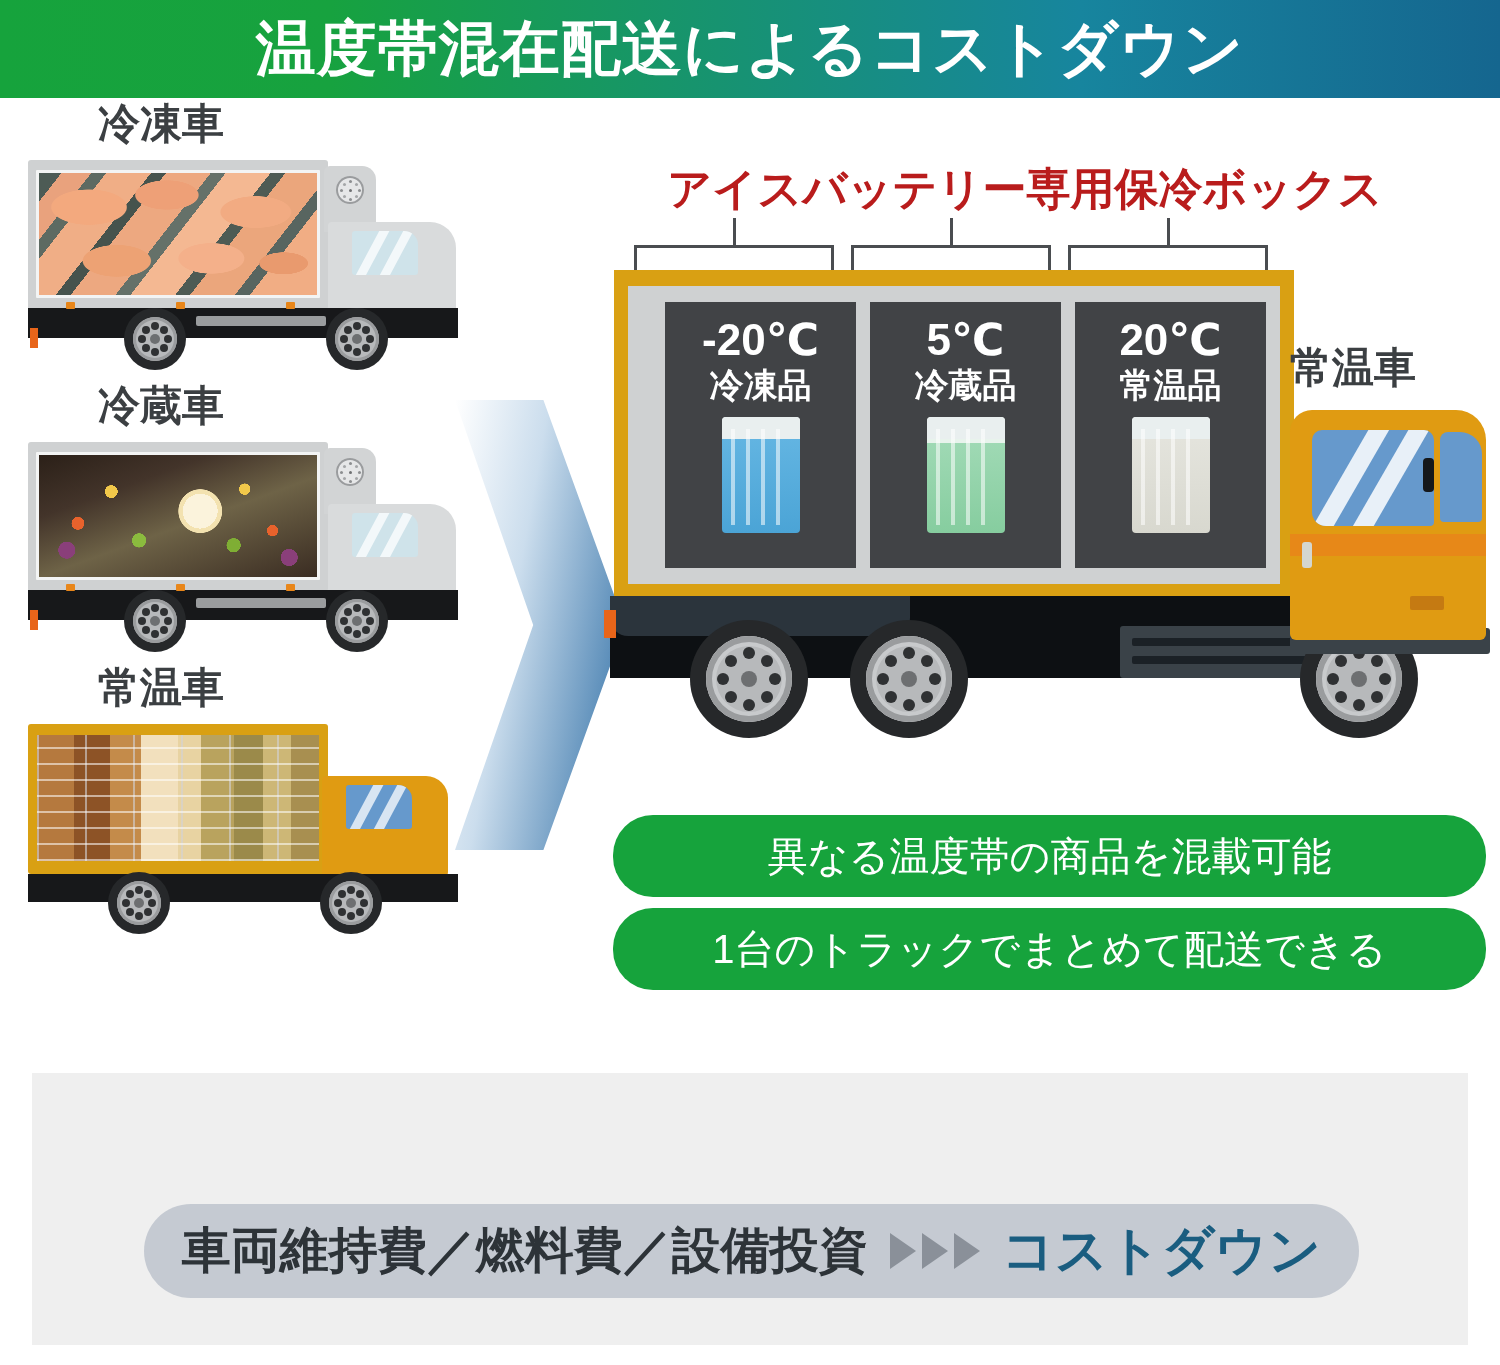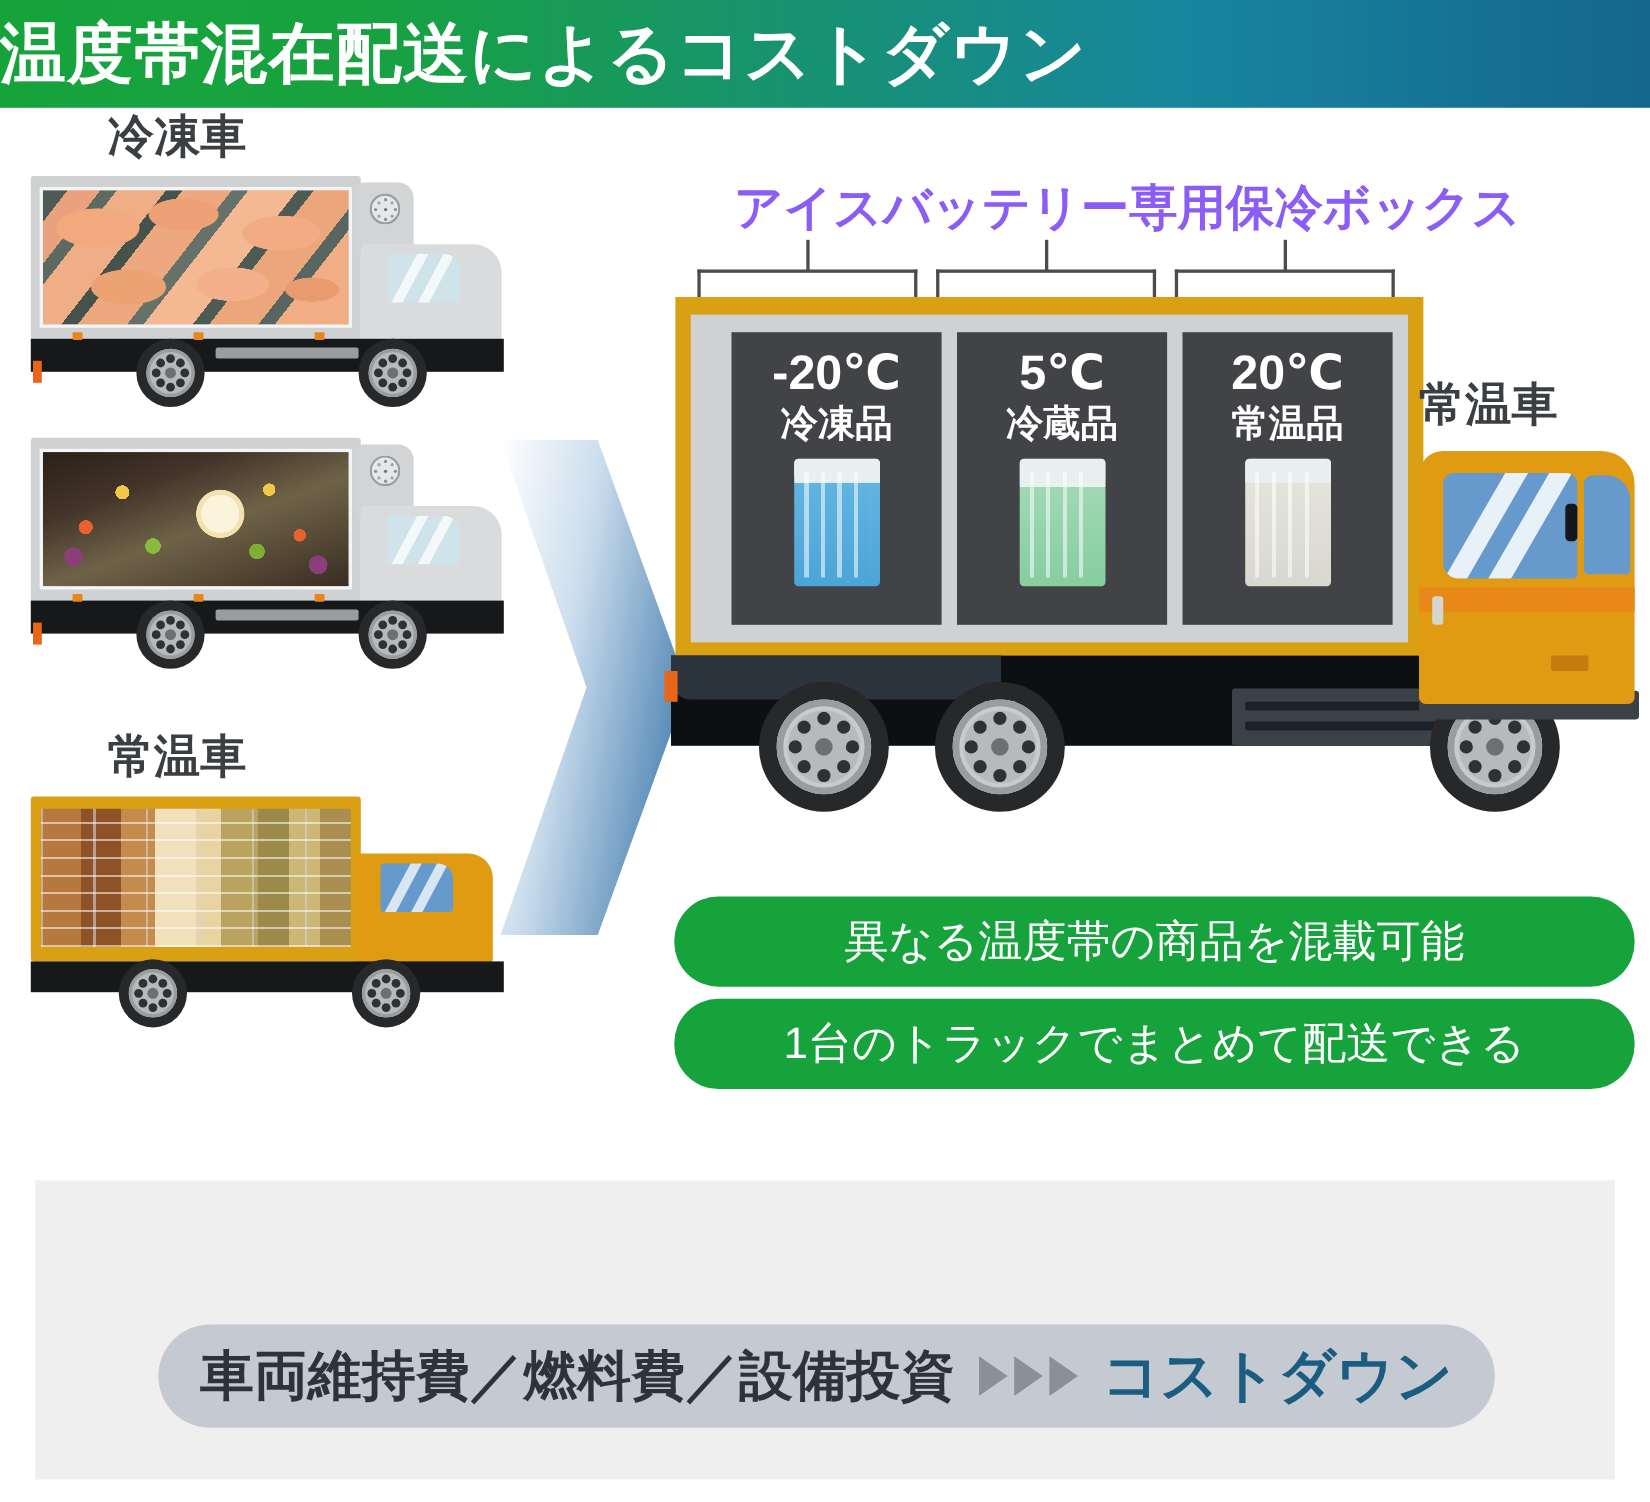--- a/index.html
+++ b/index.html
@@ -9,21 +9,21 @@
     font-family: "Liberation Sans", "DejaVu Sans", sans-serif;
     position: relative;
     overflow: hidden;
   }
 
   
   .header {
     position: absolute; left: 0; top: 0;
     width: 1500px; height: 98px;
     background: linear-gradient(90deg, #16a33c 0%, #17a23f 22%, #17859e 72%, #15668f 100%);
-    display: flex; align-items: center; justify-content: flex-start;
+    display: flex; align-items: center; justify-content: center;
   }
   .header-title {
     color: #ffffff;
     font-size: 60px;
     font-weight: bold;
     letter-spacing: 1px;
     line-height: 1;
     white-space: nowrap;
   }
 
@@ -150,21 +150,21 @@
     position: absolute; left: 455px; top: 400px; width: 170px; height: 450px;
     background: linear-gradient(100deg, rgba(255,255,255,0) 0%, rgba(140,180,215,.45) 38%, #2a6ba3 100%);
     clip-path: polygon(0% 0%, 52% 0%, 100% 50%, 52% 100%, 0% 100%, 46% 50%);
   }
 
   
   .main-area { position: absolute; left: 600px; top: 160px; width: 900px; height: 640px; }
 
   .box-heading {
     position: absolute; left: 30px; top: 0; width: 790px;
-    font-size: 44px; font-weight: bold; color: #8b5cf6; white-space: nowrap; text-align: center;
+    font-size: 44px; font-weight: bold; color: #b91c1c; white-space: nowrap; text-align: center;
   }
 
   .brackets { position: absolute; left: 34px; top: 58px; width: 640px; height: 55px; }
   .bracket {
     position: absolute; top: 27px; height: 28px;
     border: 3px solid #4a4d50; border-bottom: none;
   }
   .bracket-stem {
     position: absolute; top: 0; width: 3px; height: 28px; background: #4a4d50;
   }
@@ -342,20 +342,21 @@
       <div class="tk-mark" style="left:38px"></div>
       <div class="tk-mark" style="left:148px"></div>
       <div class="tk-mark" style="left:258px"></div>
       <div class="tk-tail"></div>
       <div class="tk-wheel" style="left:96px"></div>
       <div class="tk-wheel" style="left:298px"></div>
     </div>
   </div>
 
   <div class="truck-group" style="top:286px">
+    <div class="truck-label">冷蔵車</div>
     <div class="truck">
       <div class="tk-body">
         <div class="tk-photo">
             <div class="ph-salad"></div>
           </div>
       </div>
       <div class="tk-cool"></div>
       <div class="tk-fan"></div>
       <div class="tk-cab">
           <div class="tk-win"></div>

